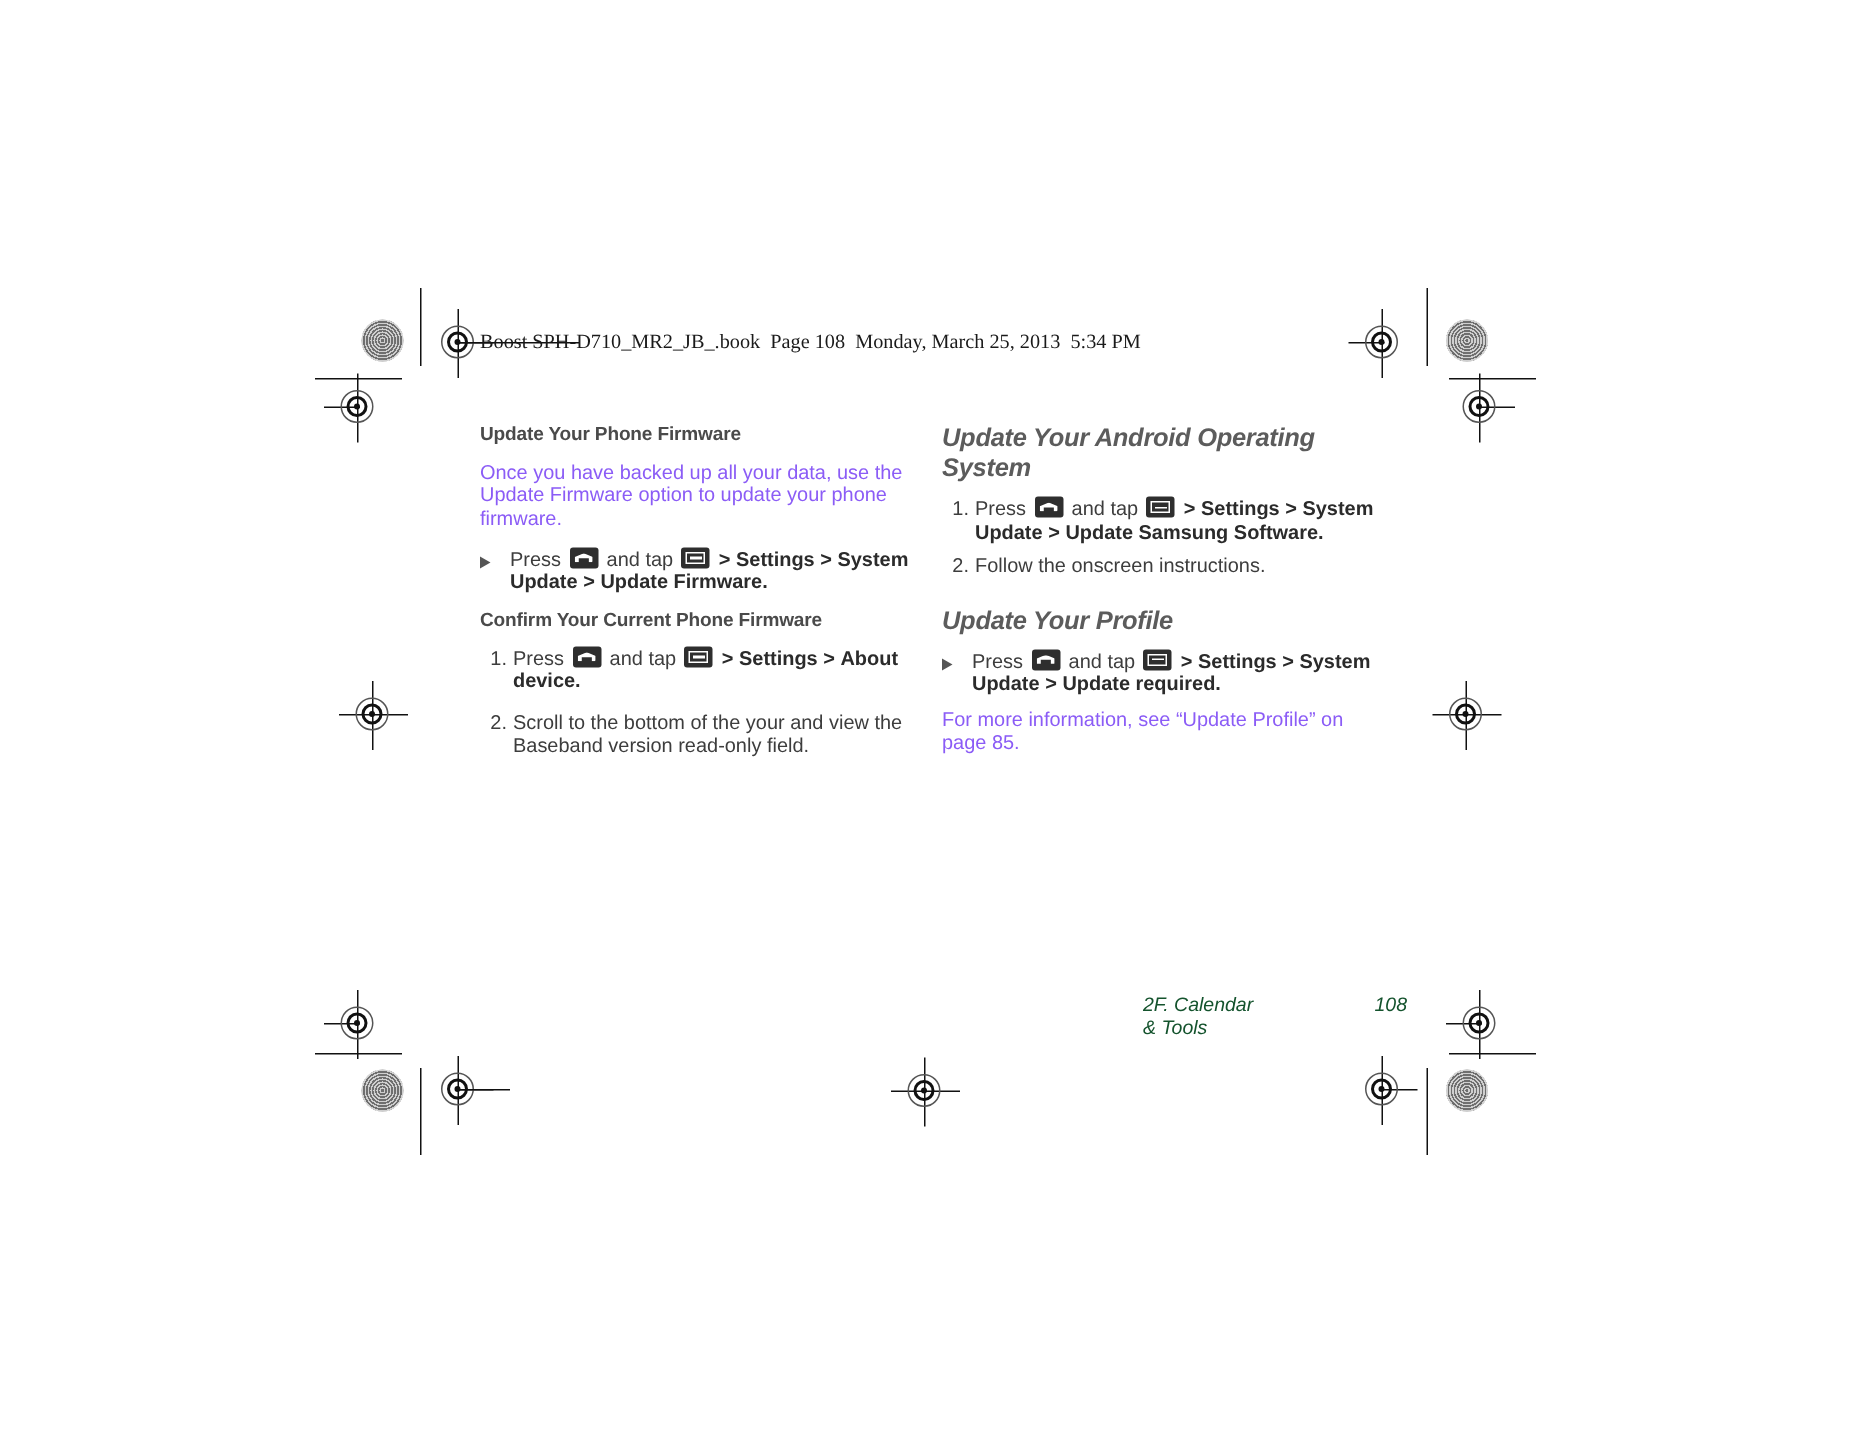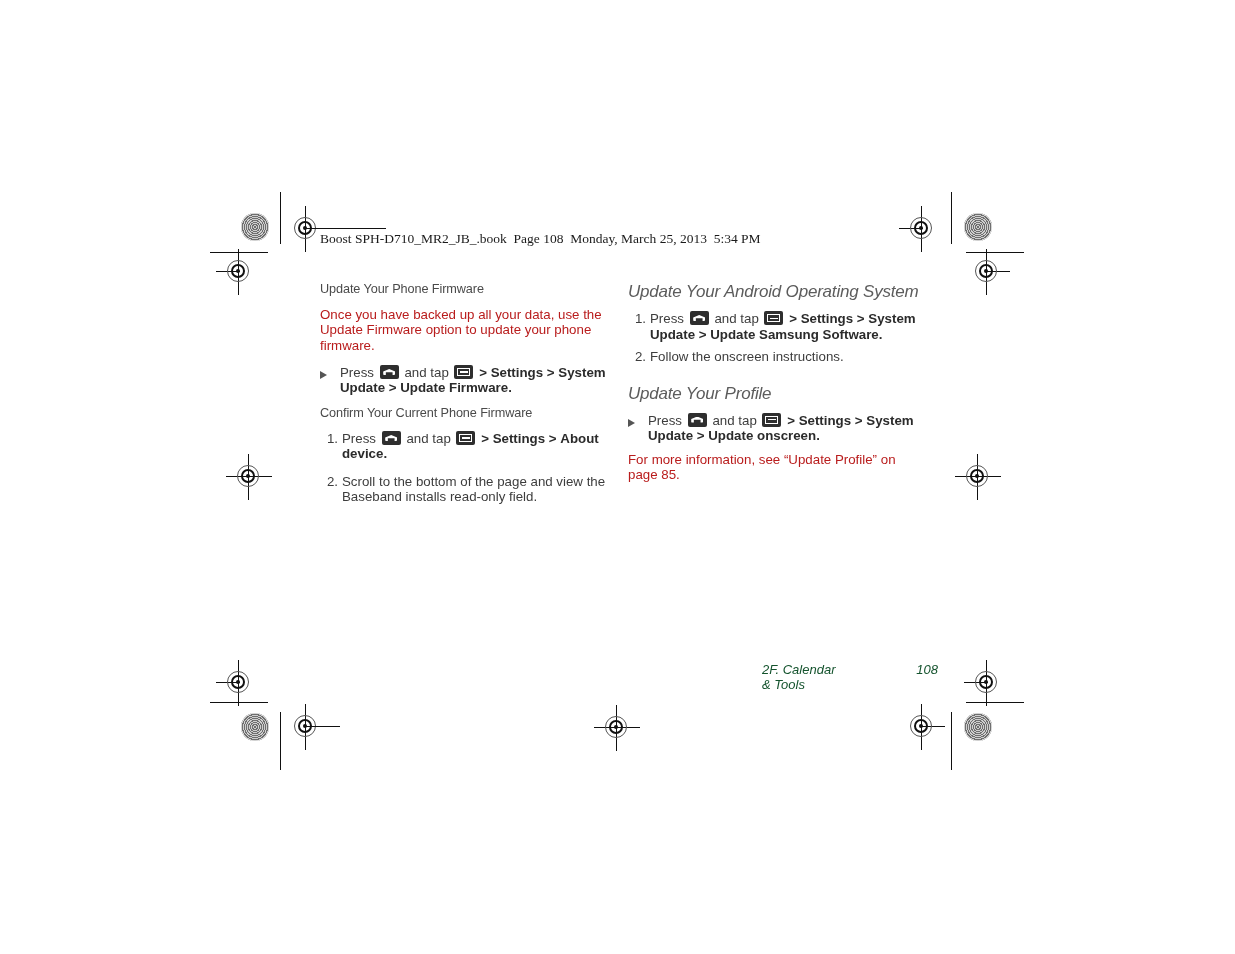--- a/index.html
+++ b/index.html
@@ -83,55 +83,55 @@
 
   .trim-line {
     position: absolute;
     background: #111;
   }
 
   
   .bookline {
     position: absolute;
     left: 320px;
-    top: 231px;
+    top: 220px;
     font-family: "Liberation Serif", serif;
     font-size: 13.5px;
     color: #1a1a1a;
     white-space: pre;
   }
 
   .col {
     position: absolute;
     width: 300px;
   }
   .col-left  { left: 320px; top: 282px; }
   .col-right { left: 628px; top: 282px; }
 
   .sub-head {
     font-size: 12.7px;
     color: #4a4a4a;
     margin: 0 0 11px 0;
-    font-weight: normal;
+    font-weight: bold;
     letter-spacing: -0.1px;
   }
   .section-head {
     font-size: 17px;
     font-style: italic;
     color: #5c5c5c;
     margin: 0 0 9px 0;
-    font-weight: normal;
+    font-weight: bold;
     letter-spacing: -0.2px;
   }
   .section-head.second { margin-top: 19px; }
 
   p.body {
     font-size: 13.3px;
     line-height: 15.3px;
-    color: #b91c1c;
+    color: #8b5cf6;
     margin: 0 0 12px 0;
   }
 
   
   .li {
     position: relative;
     padding-left: 22px;
     font-size: 13.3px;
     line-height: 15.5px;
     color: #3d3d3d;
@@ -362,21 +362,21 @@
       <span class="keyicon menu"></span>
       <span class="gt">&gt;</span>
       <span class="b">Settings</span>
       <span class="gt">&gt;</span>
       <span class="b">About device</span><span class="b">.</span>
     </span>
   </div>
 
   <div class="li" style="margin-top:12px;">
     <span class="marker">2.</span>
-    <span class="flow">Scroll to the bottom of the page and view the Baseband installs read-only field.</span>
+    <span class="flow">Scroll to the bottom of the your and view the Baseband version read-only field.</span>
   </div>
 
 </div>
 
 <div class="col col-right">
 
   <h2 class="section-head">Update Your Android Operating System</h2>
 
   <div class="li" style="margin-bottom:7px;">
     <span class="marker">1.</span>
@@ -406,21 +406,21 @@
     <span class="flow">
       <span>Press</span>
       <span class="keyicon home"></span>
       <span>and tap</span>
       <span class="keyicon menu"></span>
       <span class="gt">&gt;</span>
       <span class="b">Settings</span>
       <span class="gt">&gt;</span>
       <span class="b">System Update</span>
       <span class="gt">&gt;</span>
-      <span class="b">Update onscreen</span><span class="b">.</span>
+      <span class="b">Update required</span><span class="b">.</span>
     </span>
   </div>
 
   <p class="body">For more information, see “Update Profile” on page 85.</p>
 
 </div>
 
 <div class="footer">
   <span class="chap">2F. Calendar &amp; Tools</span>
   <span class="pageno">108</span>

